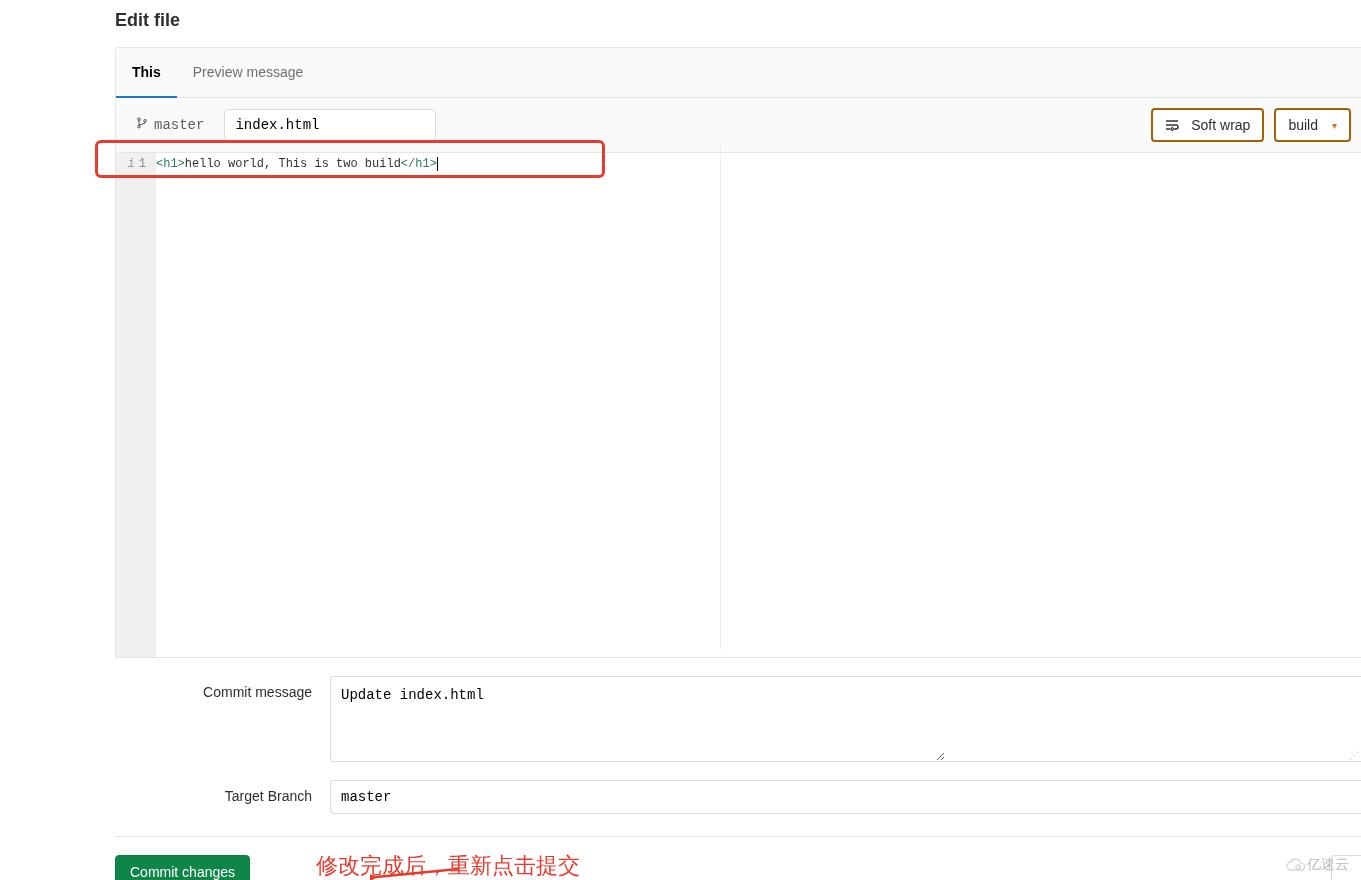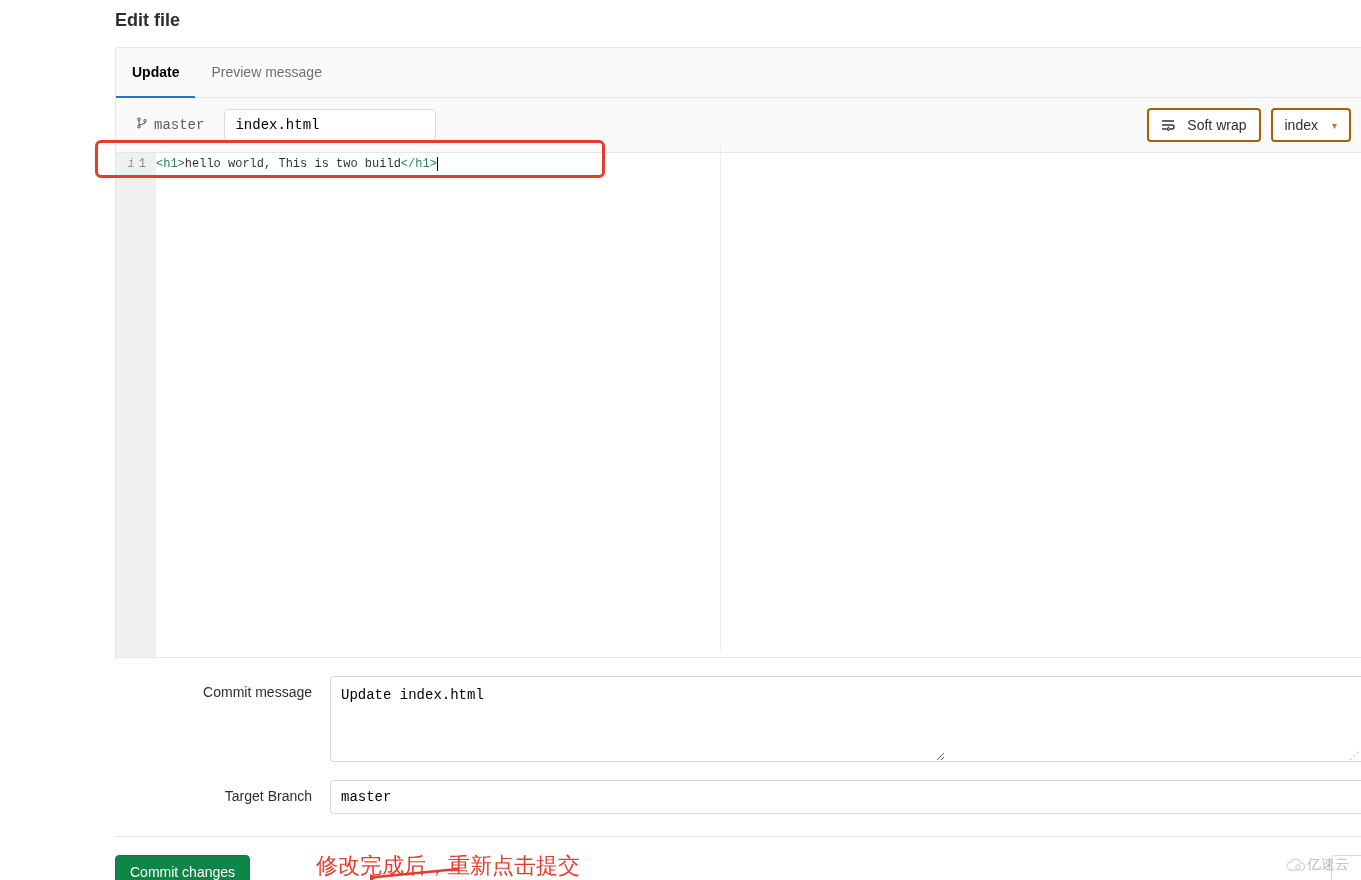--- a/index.html
+++ b/index.html
@@ -260,21 +260,21 @@
 }
 .watermark svg { opacity: 0.55; }
 </style>
 </head>
 <body>
 
 <h2 class="page-title">Edit file</h2>
 
 <div class="panel">
   <div class="tabs">
-    <div class="tab active">Update</div>
+    <div class="tab active">This</div>
     <div class="tab">Preview message</div>
   </div>
 
   <div class="toolbar">
     <span class="branch-label">
       <span class="branch-icon">
         <svg viewBox="0 0 16 16" fill="none" stroke="#5c5c5c" stroke-width="1.4">
           <circle cx="4" cy="3" r="1.6"></circle>
             <circle cx="4" cy="13" r="1.6"></circle>
             <circle cx="12" cy="5" r="1.6"></circle>
@@ -288,21 +288,21 @@
     <button class="btn">
       <span class="soft-wrap-icon">
         <svg width="14" height="12" viewBox="0 0 14 12" fill="none" stroke="#333" stroke-width="1.4">
           <path d="M1 2 H13 M1 6 H11 a2 2 0 0 1 0 4 H8 M1 10 H5"></path>
           <path d="M8 8 L6 10 L8 12" fill="none"></path>
         </svg>
       </span>
       <span>Soft wrap</span>
     </button>
     <button class="btn syntax-select">
-      <span>index</span>
+      <span>build</span>
       <span class="chevron">▾</span>
     </button>
   </div>
 
   <div class="editor-area">
     <div class="gutter">
       <div class="gutter-line">
         <span class="info-dot">i</span><span>1</span>
       </div>
     </div>

